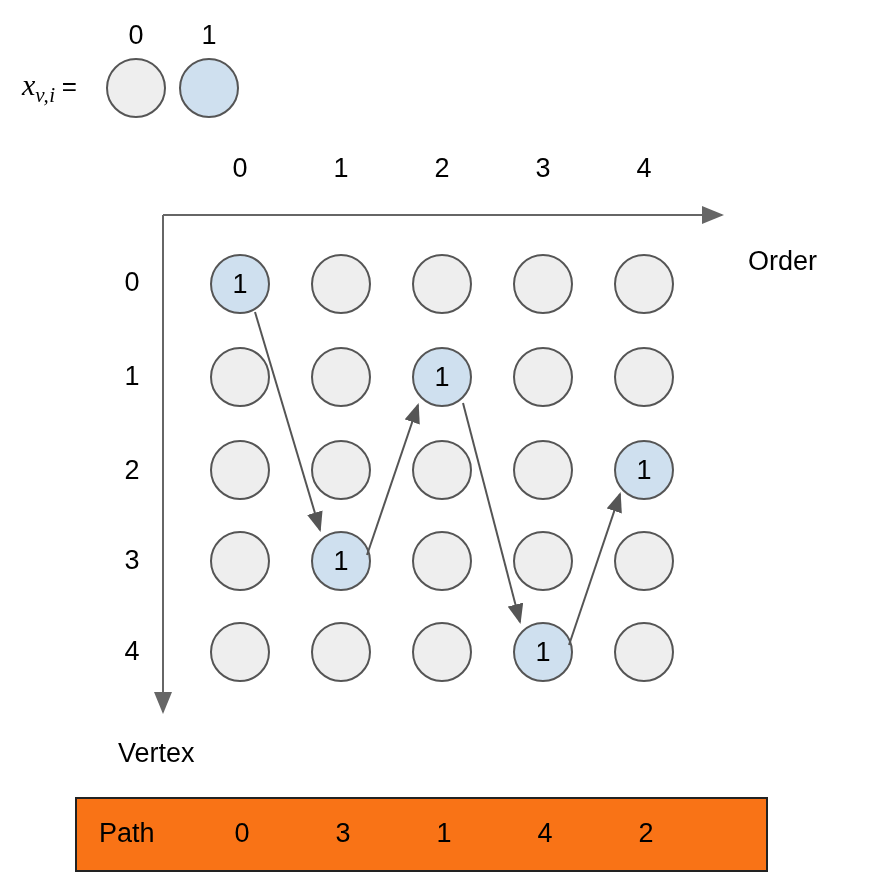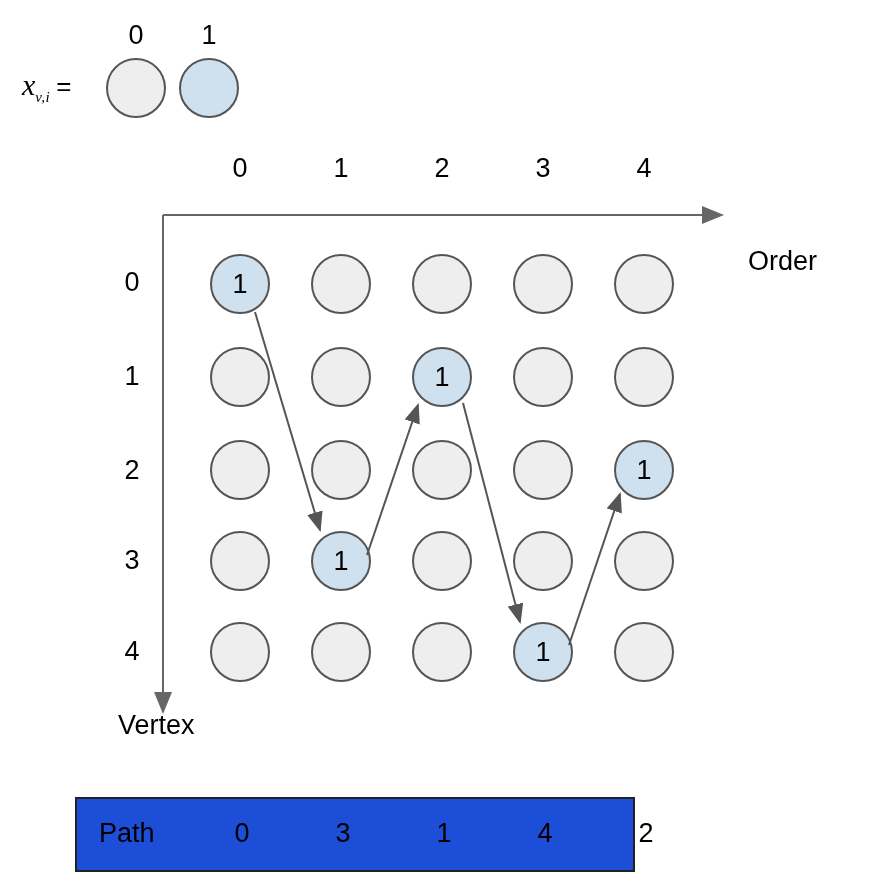--- a/index.html
+++ b/index.html
@@ -27,21 +27,21 @@
   #legend-formula {
     position: absolute;
     left: 22px;
     top: 68px;
     font-family: "Liberation Serif", serif;
     font-size: 30px;
     font-style: italic;
     white-space: nowrap;
   }
   #legend-formula .sub {
-    font-size: 15px;
+    font-size: 21px;
     font-style: italic;
     vertical-align: sub;
     letter-spacing: 0.5px;
     font-family: Liberation Serif, serif;
   }
   #legend-formula .eq {
     font-style: normal;
     font-family: "Liberation Sans", sans-serif;
     font-size: 26px;
     margin-left: 6px;
@@ -103,43 +103,43 @@
     position: absolute;
     left: 748px;
     top: 200px;
     font-size: 27px;
     line-height: 1;
     margin-top: 48px;
   }
   #axis-vertex-label {
     position: absolute;
     left: 118px;
-    top: 712px;
+    top: 740px;
     font-size: 27px;
     line-height: 1;
   }
   #axes-svg, #arrows-svg {
     position: absolute;
     left: 0;
     top: 0;
     width: 876px;
     height: 790px;
     pointer-events: none;
   }
 
   
   #path-box {
     position: absolute;
     left: 75px;
     top: 797px;
-    width: 560px;
+    width: 693px;
     height: 75px;
     border: 2px solid #222222;
     box-sizing: border-box;
-    background: #1d4ed8;
+    background: #f97316;
   }
   #path-label {
     position: absolute;
     left: 22px;
     top: 21px;
     font-size: 27px;
     line-height: 1;
   }
   .path-cell {
     position: absolute;

